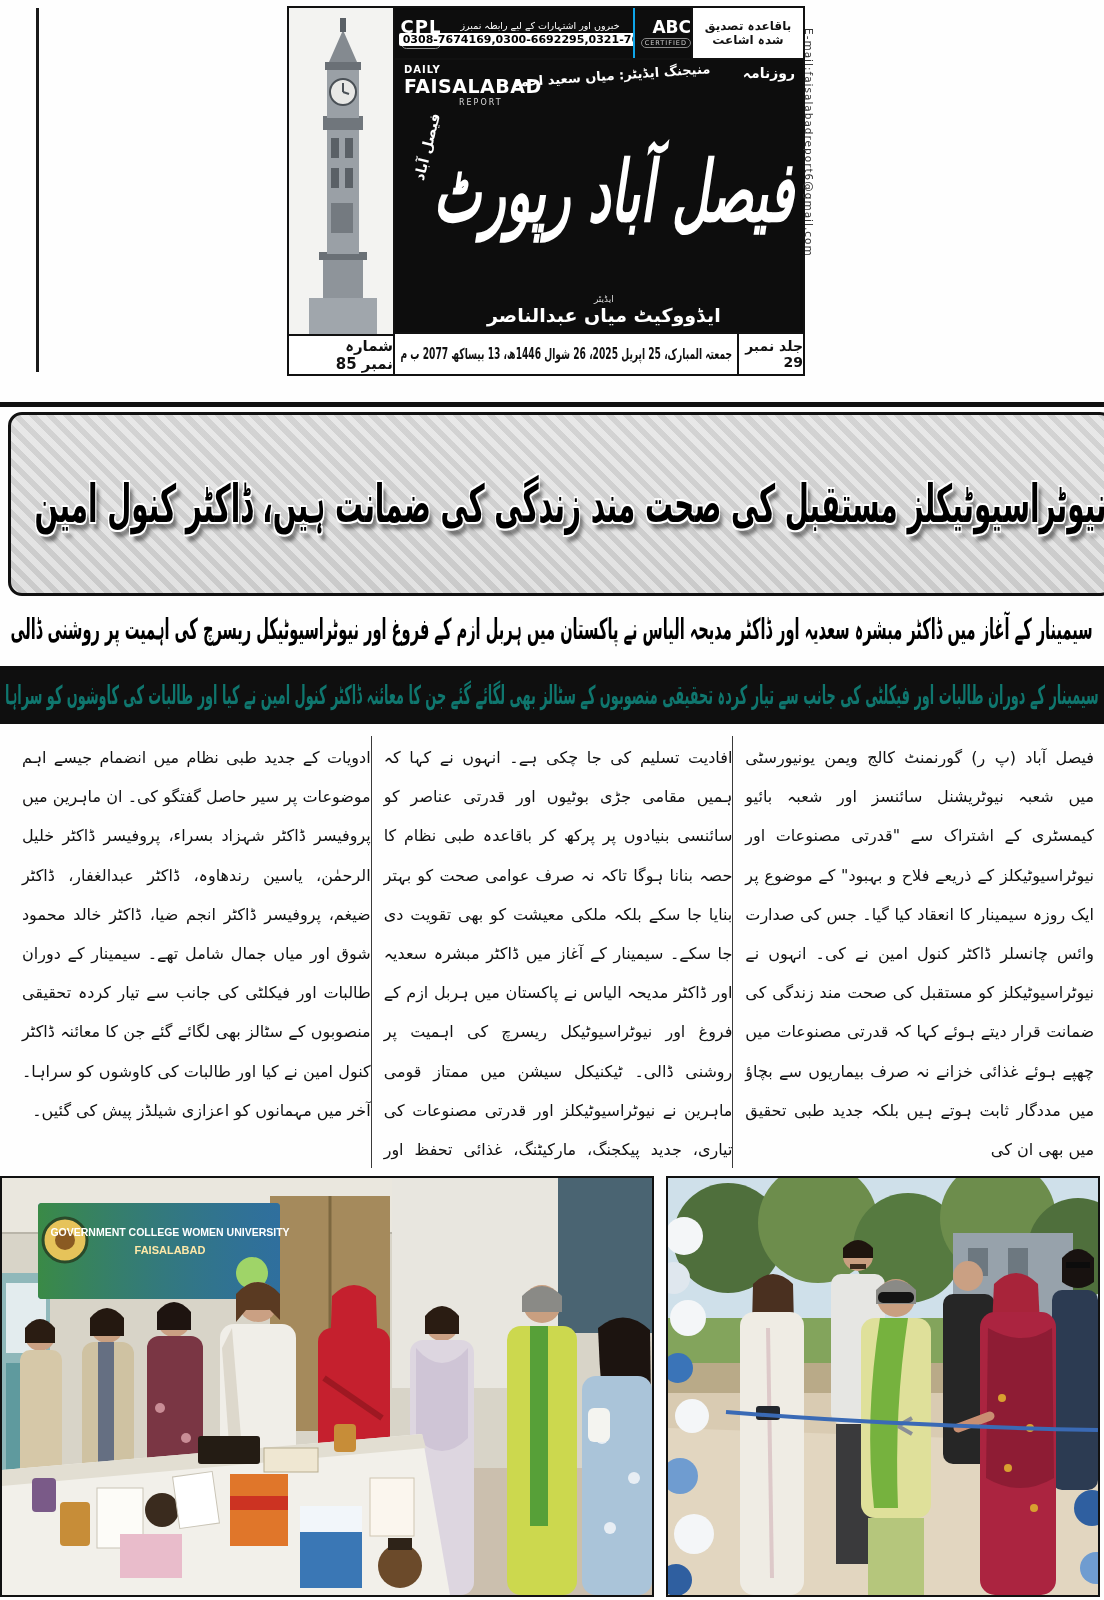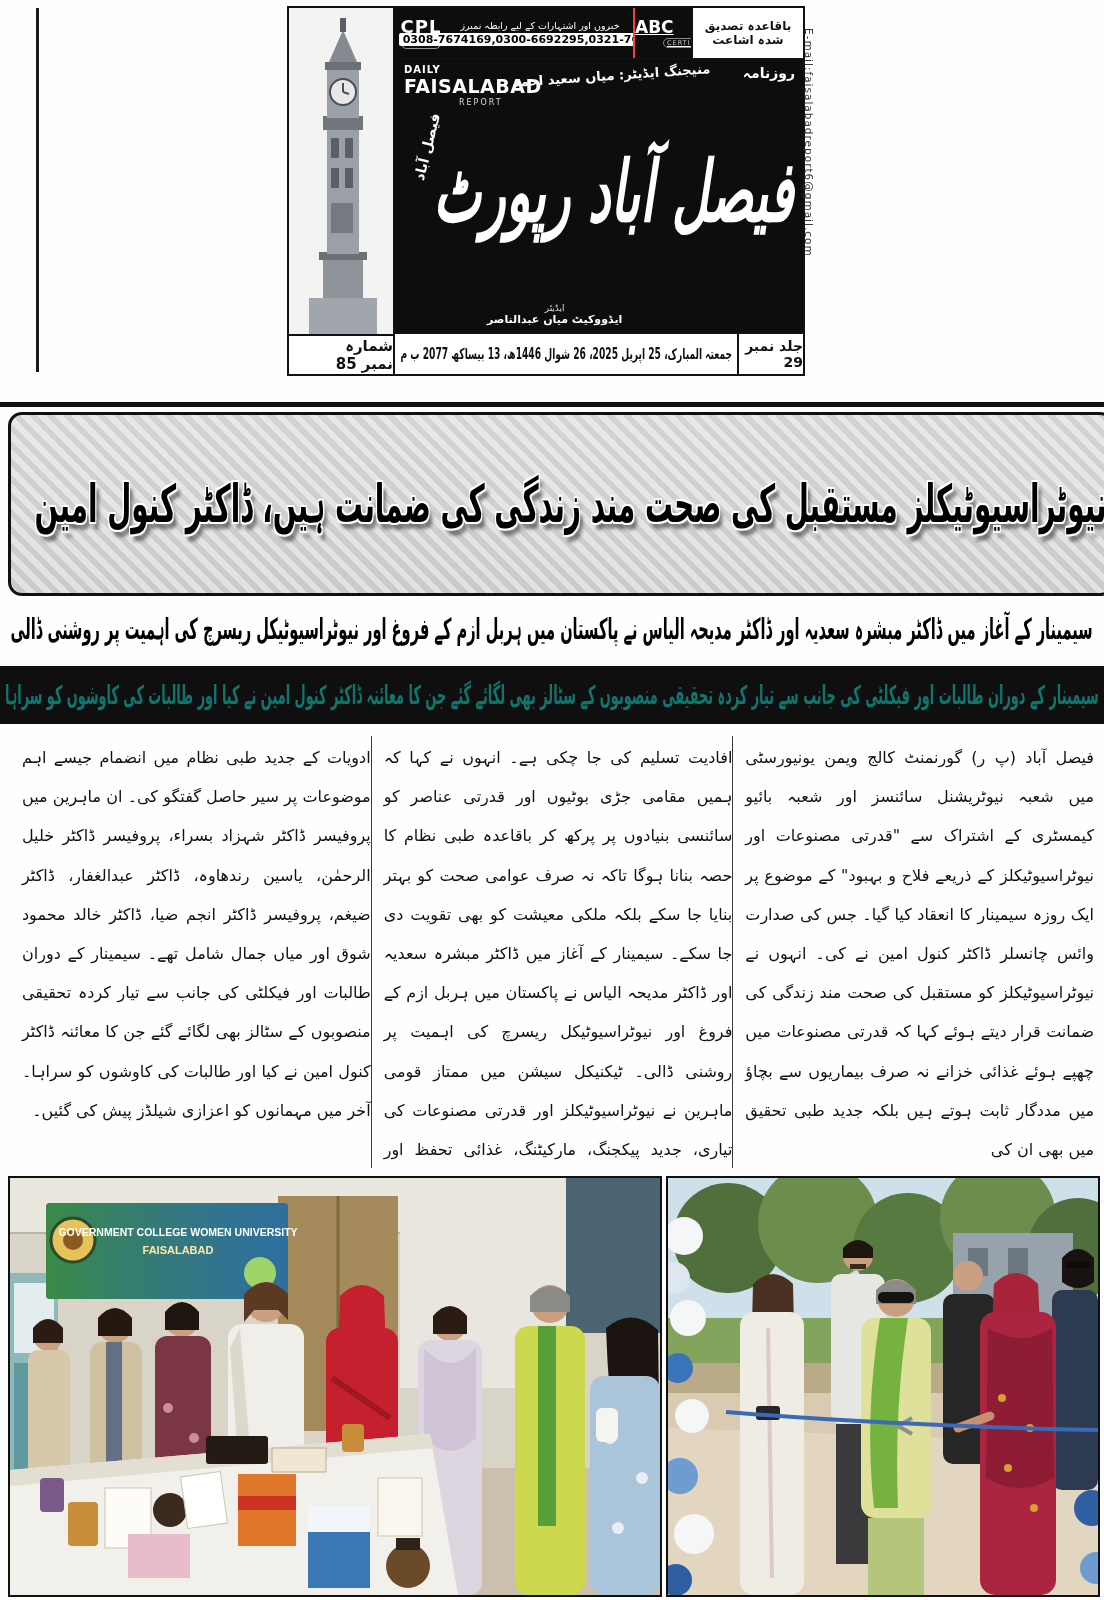--- a/index.html
+++ b/index.html
@@ -17,37 +17,37 @@
   .issue-box{height:38px;border-top:2px solid #111;display:flex;align-items:center;justify-content:center;
              font-weight:bold;font-size:15px;padding-left:40px;}
   .mh-right{flex:1;display:flex;flex-direction:column;min-width:0;}
   .mh-top{height:50px;display:flex;border-bottom:2px solid #111;}
   .cpl-box{width:52px;background:#0d0d0d;color:#fff;display:flex;flex-direction:column;align-items:center;justify-content:center;}
   .cpl-main{font-weight:bold;font-size:18px;letter-spacing:1px;line-height:18px;}
   .cpl-no{font-size:8px;border:1px solid #999;border-radius:7px;padding:0 4px;margin-top:2px;color:#ddd;}
   .phone-box{flex:1;background:#0d0d0d;display:flex;flex-direction:column;align-items:center;justify-content:center;min-width:0;}
   .phone-urdu{color:#fff;font-size:9.5px;white-space:nowrap;}
   .phone-nums{background:#fff;color:#000;font-weight:bold;font-size:11px;white-space:nowrap;padding:0 4px;border-radius:2px;margin-top:2px;}
-  .abc-box{width:56px;background:#0d0d0d;color:#fff;display:flex;flex-direction:column;align-items:flex-start;justify-content:center;border-left:2px solid #ef4444;text-decoration:underline;}
+  .abc-box{width:56px;background:#0d0d0d;color:#fff;display:flex;flex-direction:column;align-items:flex-end;justify-content:center;border-left:2px solid #0ea5e9;}
   .abc-main{font-weight:bold;font-size:17px;line-height:17px;}
   .abc-sub{font-size:6.5px;border:1px solid #888;border-radius:6px;padding:0 3px;margin-top:2px;color:#ccc;letter-spacing:1px;margin-left:28px;}
   .cert-box{width:106px;background:#fff;border-left:2px solid #111;display:flex;align-items:center;justify-content:center;
             font-weight:bold;font-size:12px;text-align:center;padding:0 2px;}
   .mh-banner{flex:1;position:relative;background:#0d0d0d;color:#fff;min-width:0;}
   .daily-lbl{position:absolute;left:9px;top:4px;font-size:10px;font-weight:bold;letter-spacing:1px;}
   .fsd-lbl{position:absolute;left:9px;top:15px;font-size:19px;font-weight:bold;letter-spacing:.5px;}
   .report-lbl{position:absolute;left:64px;top:38px;font-size:8px;letter-spacing:2px;color:#ddd;}
   .mgedit-lbl{position:absolute;left:118px;top:8px;font-size:13px;font-weight:bold;transform:rotate(-4deg);}
   .rozn-lbl{position:absolute;right:8px;top:5px;font-size:14px;font-weight:bold;}
   .city-small{position:absolute;left:16px;top:118px;font-size:14px;font-weight:bold;transform:rotate(-76deg);transform-origin:left top;}
   .big-title{position:absolute;left:34px;right:4px;top:48px;bottom:56px;display:flex;align-items:center;justify-content:center;}
   .big-title .fit-line{font-size:84px;font-weight:bold;font-style:italic;transform:rotate(-2deg);}
   .editor-block{position:absolute;left:92px;bottom:6px;text-align:center;}
   .editor-lbl{font-size:9px;color:#ddd;}
-  .editor-name{font-size:11px;font-weight:bold;}
+  .editor-name{font-size:19px;font-weight:bold;}
   .mh-bottom{height:40px;border-top:2px solid #111;display:flex;}
   .date-box{flex:1;display:flex;align-items:center;justify-content:center;font-weight:bold;font-size:15px;min-width:0;}
   .vol-box{width:64px;border-left:2px solid #111;display:flex;align-items:center;justify-content:center;
            font-weight:bold;font-size:14px;background:#fff;}
   .email-vert{position:absolute;left:803px;top:28px;height:320px;writing-mode:vertical-rl;
               font-size:10.5px;color:#333;letter-spacing:1px;}
 
   
   .top-rule{position:absolute;left:0;top:402px;width:1104px;height:5px;background:#111;}
   .headline-box{position:absolute;left:8px;top:412px;width:1082px;height:178px;border:3px solid #111;border-radius:14px;
@@ -63,21 +63,21 @@
             display:flex;align-items:center;justify-content:center;}
   .subhead2 .fit-line{font-size:26px;font-weight:bold;}
 
   
   .article{position:absolute;left:10px;top:736px;width:1084px;height:432px;display:flex;direction:rtl;overflow:hidden;}
   .col{flex:1;padding:2px 0 0 12px;font-size:16px;line-height:2.45;text-align:justify;direction:rtl;overflow:hidden;}
   .col + .col{border-left:none;border-right:1.5px solid #3a3a3a;}
 
   
   .photo{position:absolute;top:1176px;border:2px solid #111;background:#ddd;overflow:hidden;}
-  .photo-left{left:8px;width:650px;height:417px;}
+  .photo-left{left:0;width:650px;height:417px;}
   .photo-right{left:666px;width:430px;height:417px;}
 </style>
 </head>
 <body>
 
 <div class="page">
 
   
   <div class="left-rule"></div>
 

